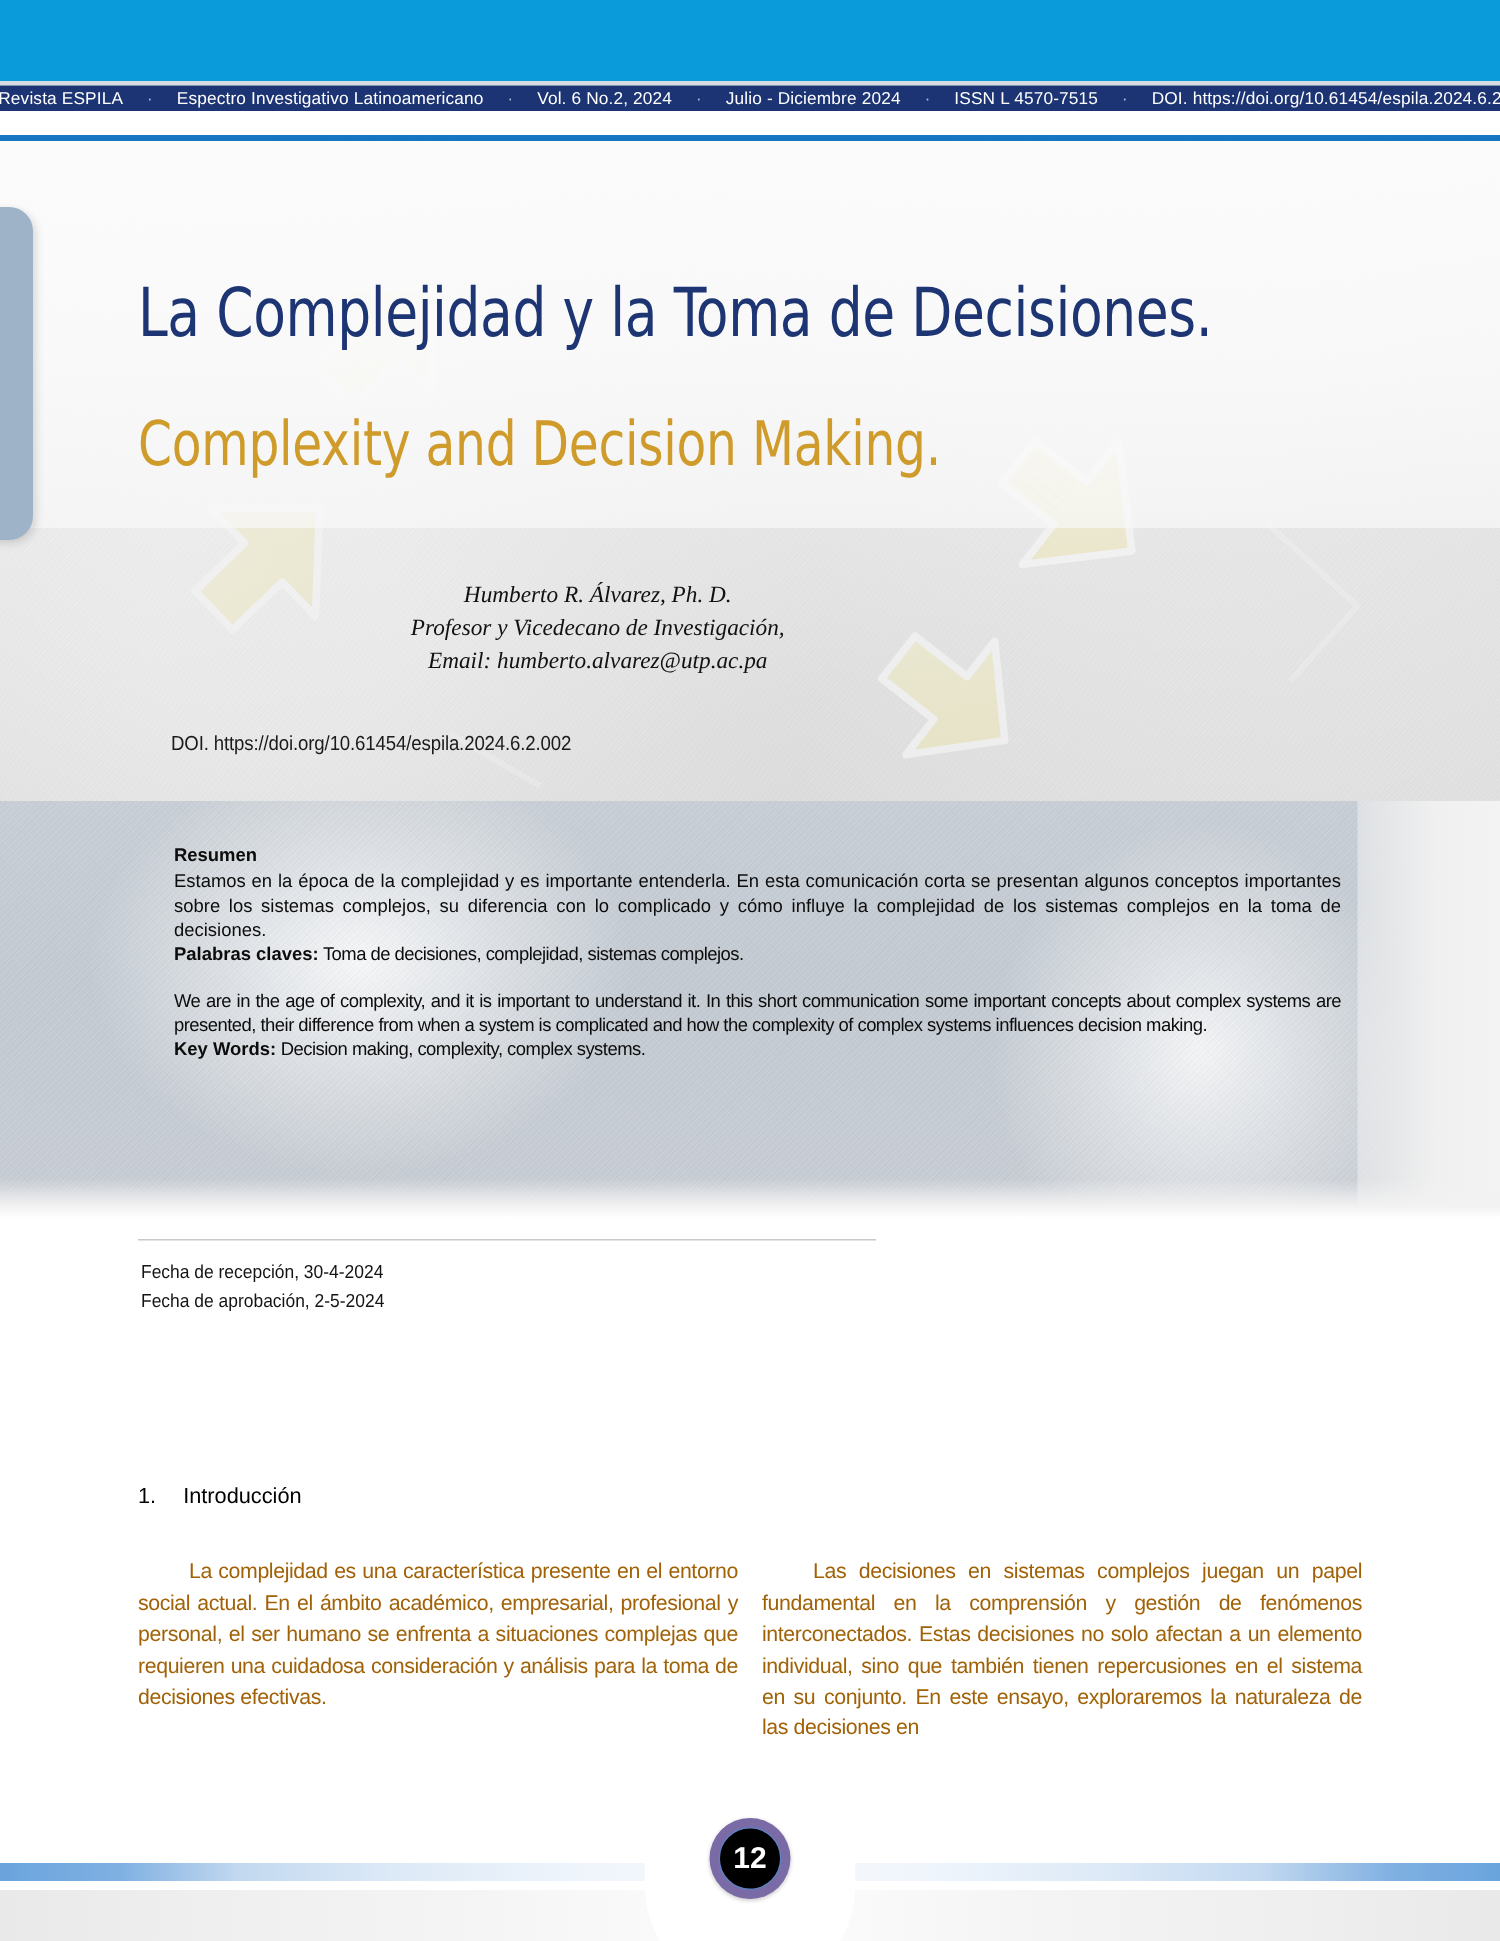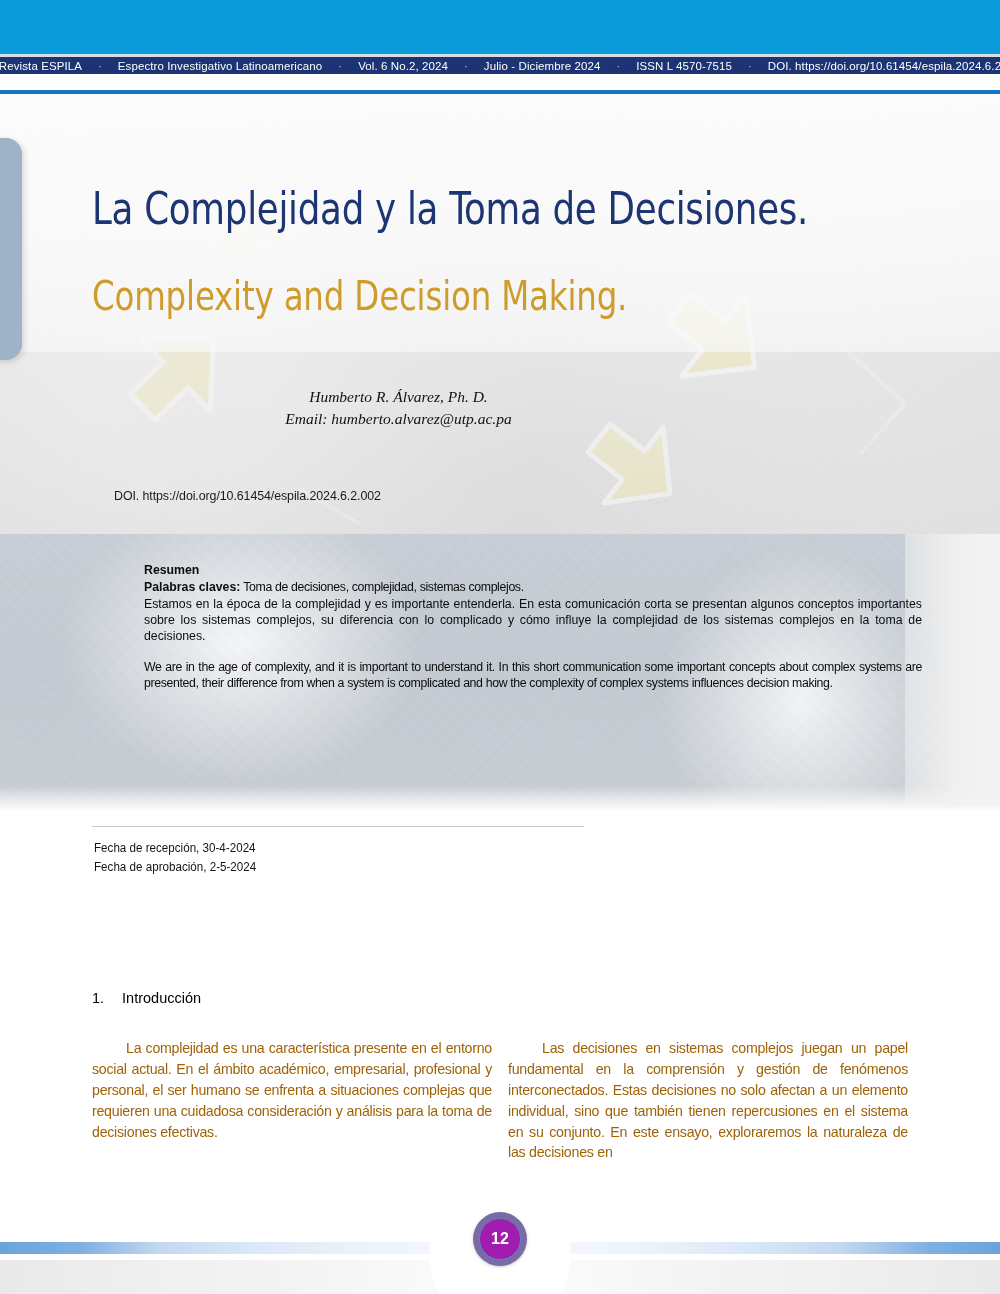--- a/index.html
+++ b/index.html
@@ -210,21 +210,20 @@
   }
 
   .abstract-text {
     position: absolute;
     top: 562px; left: 116px;
     width: 778px;
     font-size: 12.3px;
     color: #0c0c0c;
     line-height: 1.33;
     text-align: justify;
-    margin-left: 28px;
   }
   .abstract-text .hd {
     font-weight: bold;
     display: block;
     margin-bottom: 1px;
   }
   .abstract-text p { margin: 0; }
   .abstract-text .kw { font-weight: bold; }
   .abs-gap { height: 14px; }
   .sp-narrow { letter-spacing: -.35px; }
@@ -315,27 +314,27 @@
     border-radius: 50%;
     background: #7a6ba6;
     display: flex;
     align-items: center;
     justify-content: center;
     box-shadow: 0 1px 3px rgba(0,0,0,.22);
   }
   .page-badge-inner {
     width: 42px; height: 42px;
     border-radius: 50%;
-    background: #a21caf;
+    background: #000000;
     border: 1.5px solid #5f7fbd;
     display: flex;
     align-items: center;
     justify-content: center;
     color: #ffffff;
-    font-size: 16px;
+    font-size: 20px;
     font-weight: bold;
   }
 </style>
 </head>
 <body>
 
 <div class="page">
 
   <div class="top-cyan"></div>
   <div class="top-hairline"></div>
@@ -399,36 +398,38 @@
     <div class="hero-wash-mid"></div>
   </div>
 
   <div class="left-tab"></div>
 
   <div class="title-es">La Complejidad y la Toma de Decisiones.</div>
   <div class="title-en">Complexity and Decision Making.</div>
 
   <div class="author-block">
     <div>Humberto R. Álvarez, Ph. D.</div>
+    <div>Profesor y Vicedecano de Investigación,</div>
     <div>Email: humberto.alvarez@utp.ac.pa</div>
   </div>
 
   <div class="doi-line">DOI. https://doi.org/10.61454/espila.2024.6.2.002</div>
 
   <div class="abstract-bg"></div>
   <div class="abstract-grain"></div>
   <div class="abstract-right-fade"></div>
   <div class="abstract-bottom-fade"></div>
 
   <div class="abstract-text">
     <span class="hd">Resumen</span>
+    <p>Estamos en la época de la complejidad y es importante entenderla.   En esta comunicación corta se presentan algunos conceptos importantes sobre los sistemas complejos, su diferencia con lo complicado y cómo influye la complejidad de los sistemas complejos en la toma de decisiones.</p>
     <p><span class="kw">Palabras claves:</span><span class="sp-narrow"> Toma de decisiones, complejidad, sistemas complejos.</span></p>
-    <p>Estamos en la época de la complejidad y es importante entenderla.   En esta comunicación corta se presentan algunos conceptos importantes sobre los sistemas complejos, su diferencia con lo complicado y cómo influye la complejidad de los sistemas complejos en la toma de decisiones.</p>
     <div class="abs-gap"></div>
     <p class="sp-narrow">We are in the age of complexity, and it is important to understand it.   In this short communication some important concepts about complex systems are presented, their difference from when a system is complicated and how the complexity of complex systems influences decision making.</p>
+    <p><span class="kw">Key Words:</span><span class="sp-narrow"> Decision making, complexity, complex systems.</span></p>
   </div>
 
   <div class="dates-rule"></div>
   <div class="dates">
     <div>Fecha de recepción, 30-4-2024</div>
     <div>Fecha de aprobación, 2-5-2024</div>
   </div>
 
   <div class="section-heading">
     <span class="num">1.</span><span>Introducción</span>

